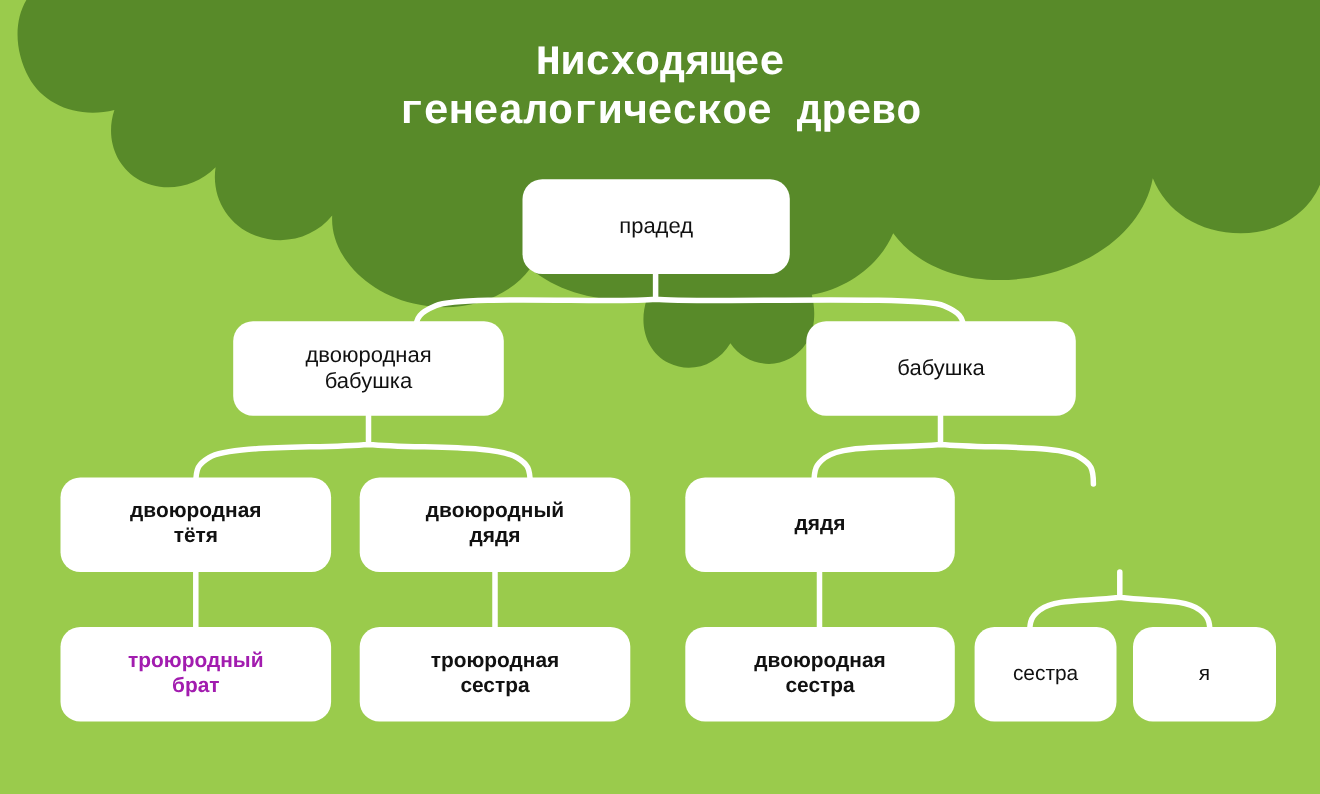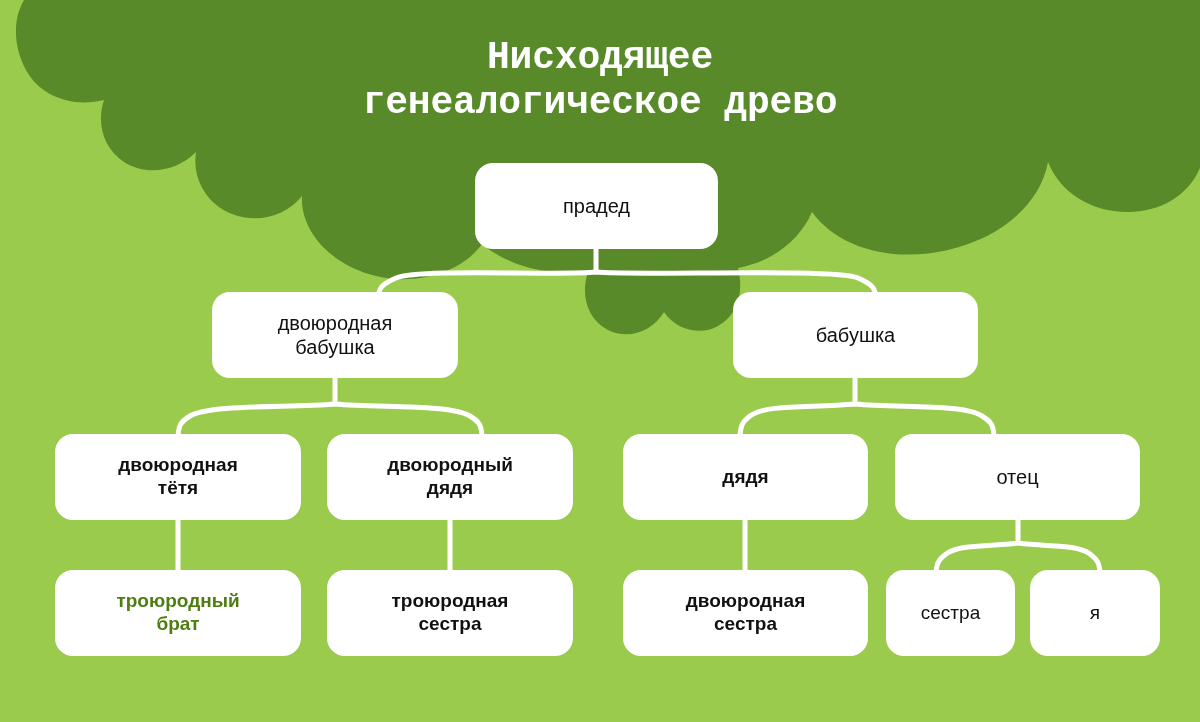--- a/index.html
+++ b/index.html
@@ -134,24 +134,21 @@
       <span class="label">двоюродная
 тётя</span>
     </div>
     <div class="node w-bold s-19" style="left: 327px; top: 434px; width: 246px; height: 86px; background: rgb(255, 255, 255); color: rgb(17, 17, 17);">
       <span class="label">двоюродный
 дядя</span>
     </div>
     <div class="node w-bold s-19" style="left: 623px; top: 434px; width: 245px; height: 86px; background: rgb(255, 255, 255); color: rgb(17, 17, 17);">
       <span class="label">дядя</span>
     </div>
-    <div class="node w-regular s-20" style="left: 895px; top: 434px; width: 245px; height: 86px; background: rgb(255, 255, 255); color: rgb(17, 17, 17);">
-      <span class="label">отец</span>
-    </div>
-    <div class="node w-bold s-19" style="left: 55px; top: 570px; width: 246px; height: 86px; background: rgb(255, 255, 255); color: #4d7c0f;">
+    <div class="node w-bold s-19" style="left: 55px; top: 570px; width: 246px; height: 86px; background: rgb(255, 255, 255); color: #a21caf;">
       <span class="label">троюродный
 брат</span>
     </div>
     <div class="node w-bold s-19" style="left: 327px; top: 570px; width: 246px; height: 86px; background: rgb(255, 255, 255); color: rgb(17, 17, 17); align-items: center;">
       <span class="label">троюродная
 сестра</span>
     </div>
     <div class="node w-bold s-19" style="left: 623px; top: 570px; width: 245px; height: 86px; background: rgb(255, 255, 255); color: rgb(17, 17, 17);">
       <span class="label">двоюродная
 сестра</span>

